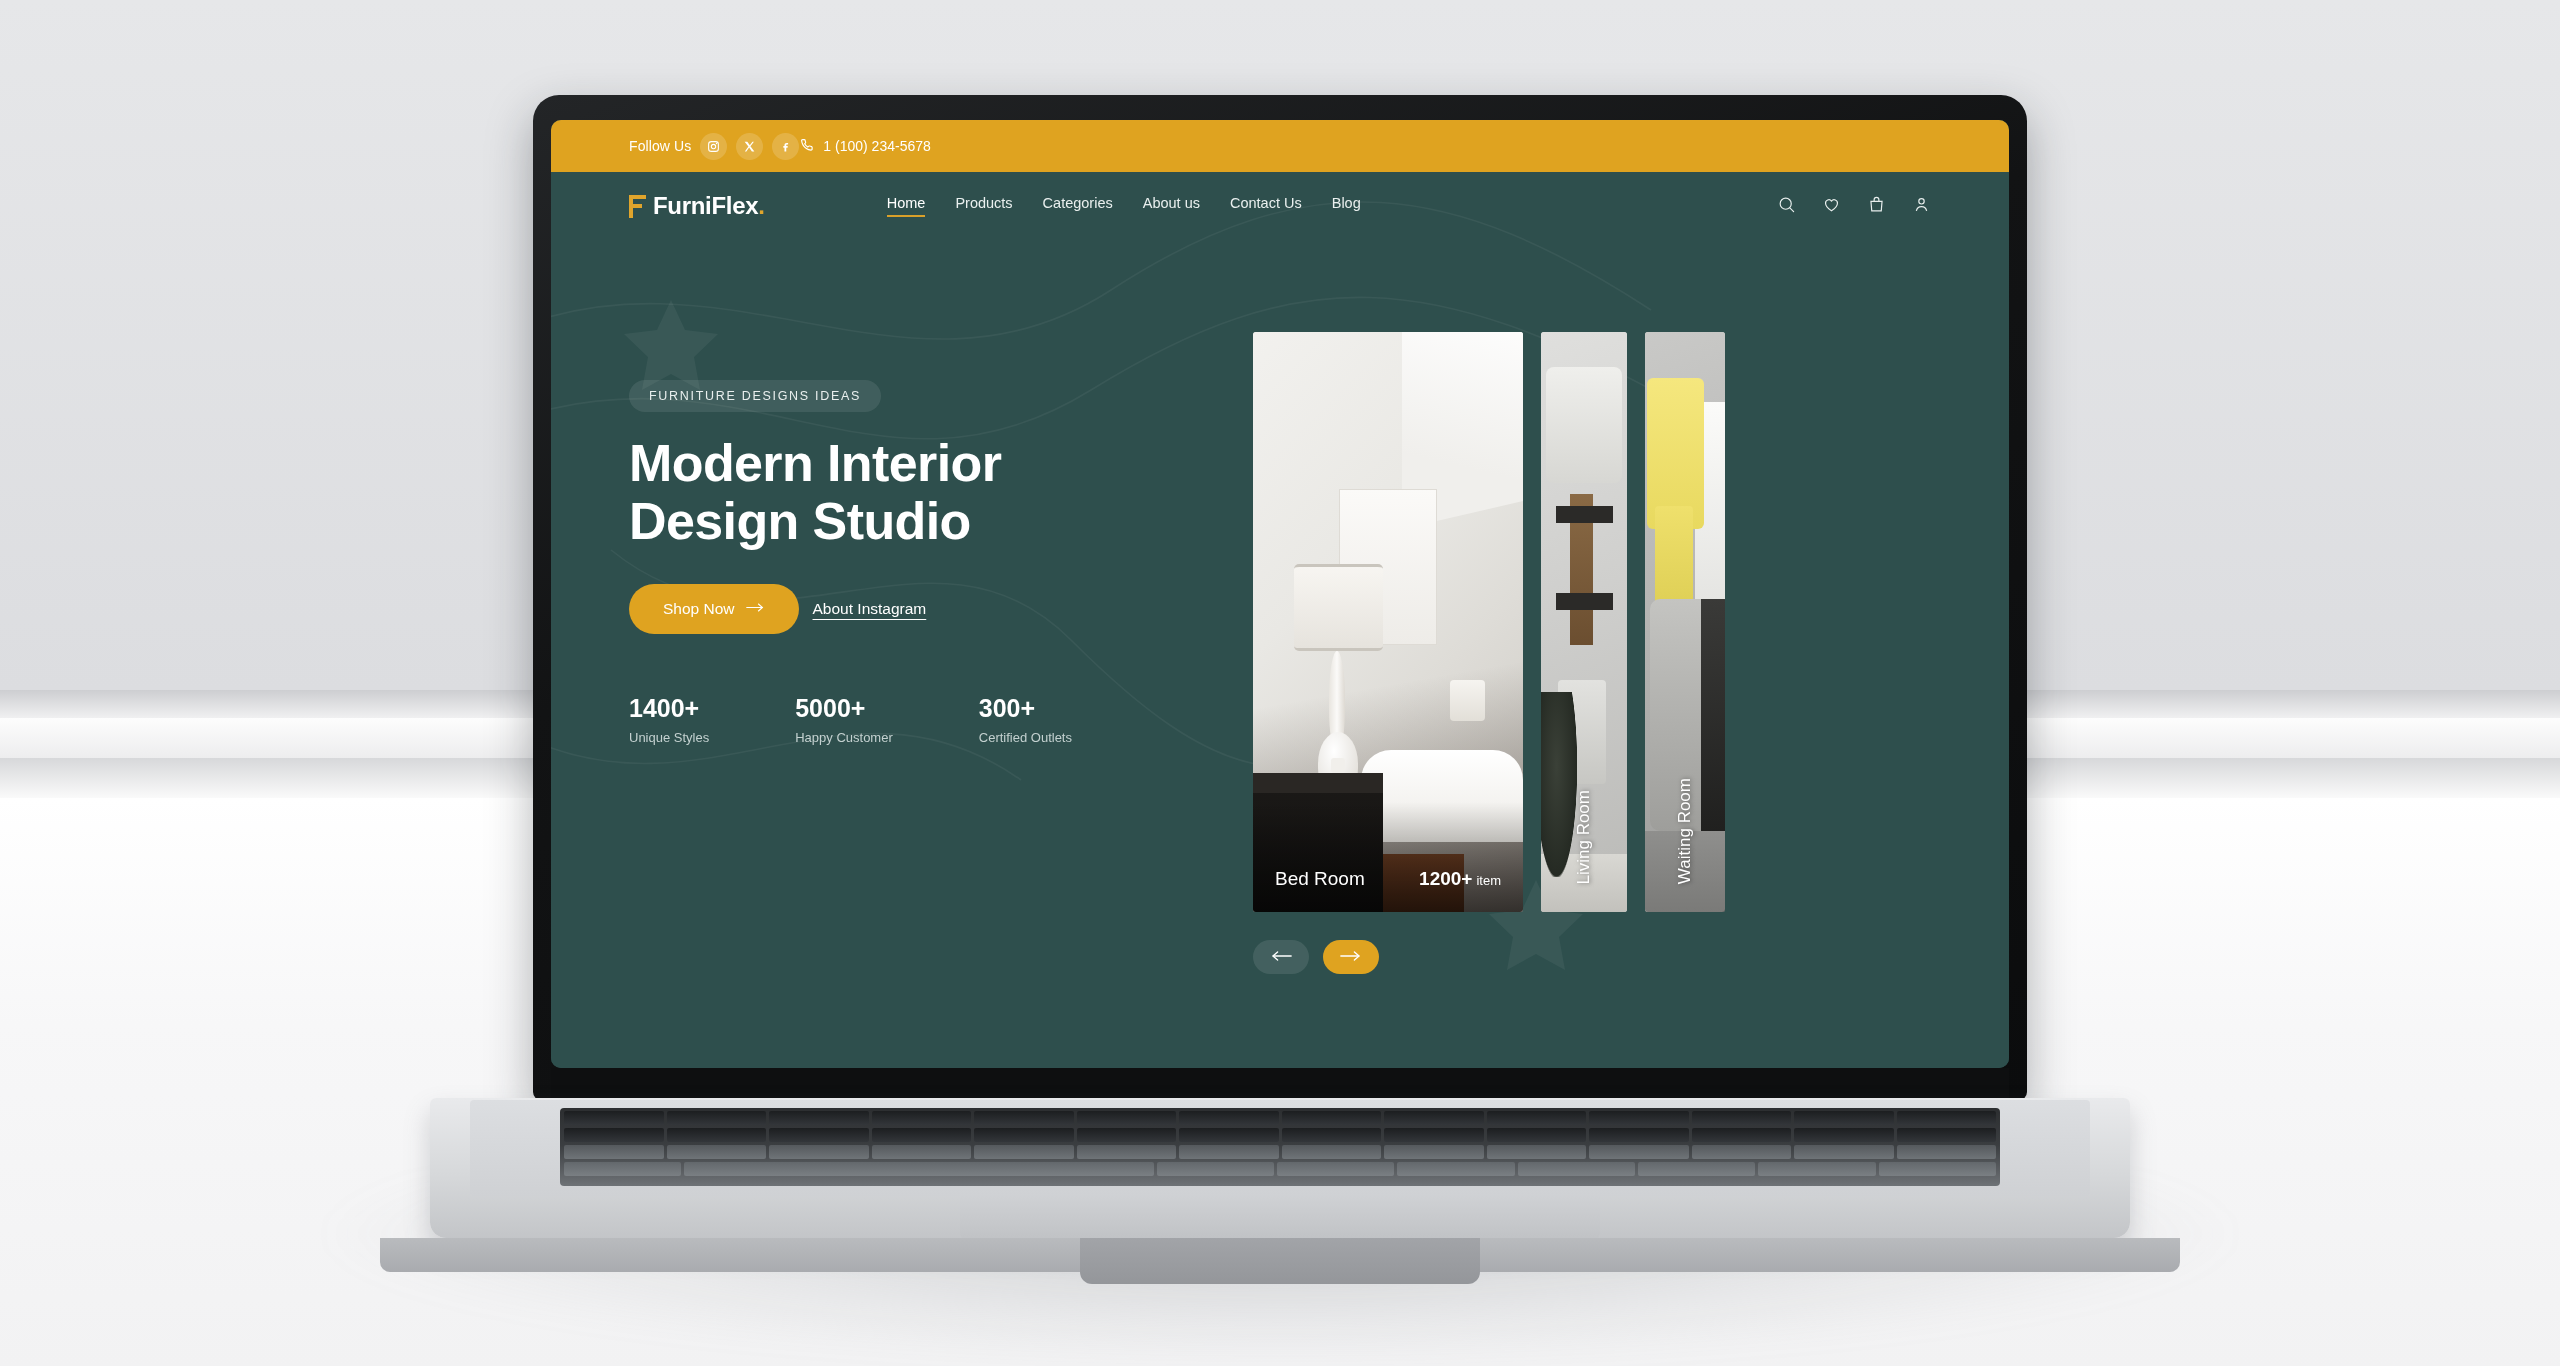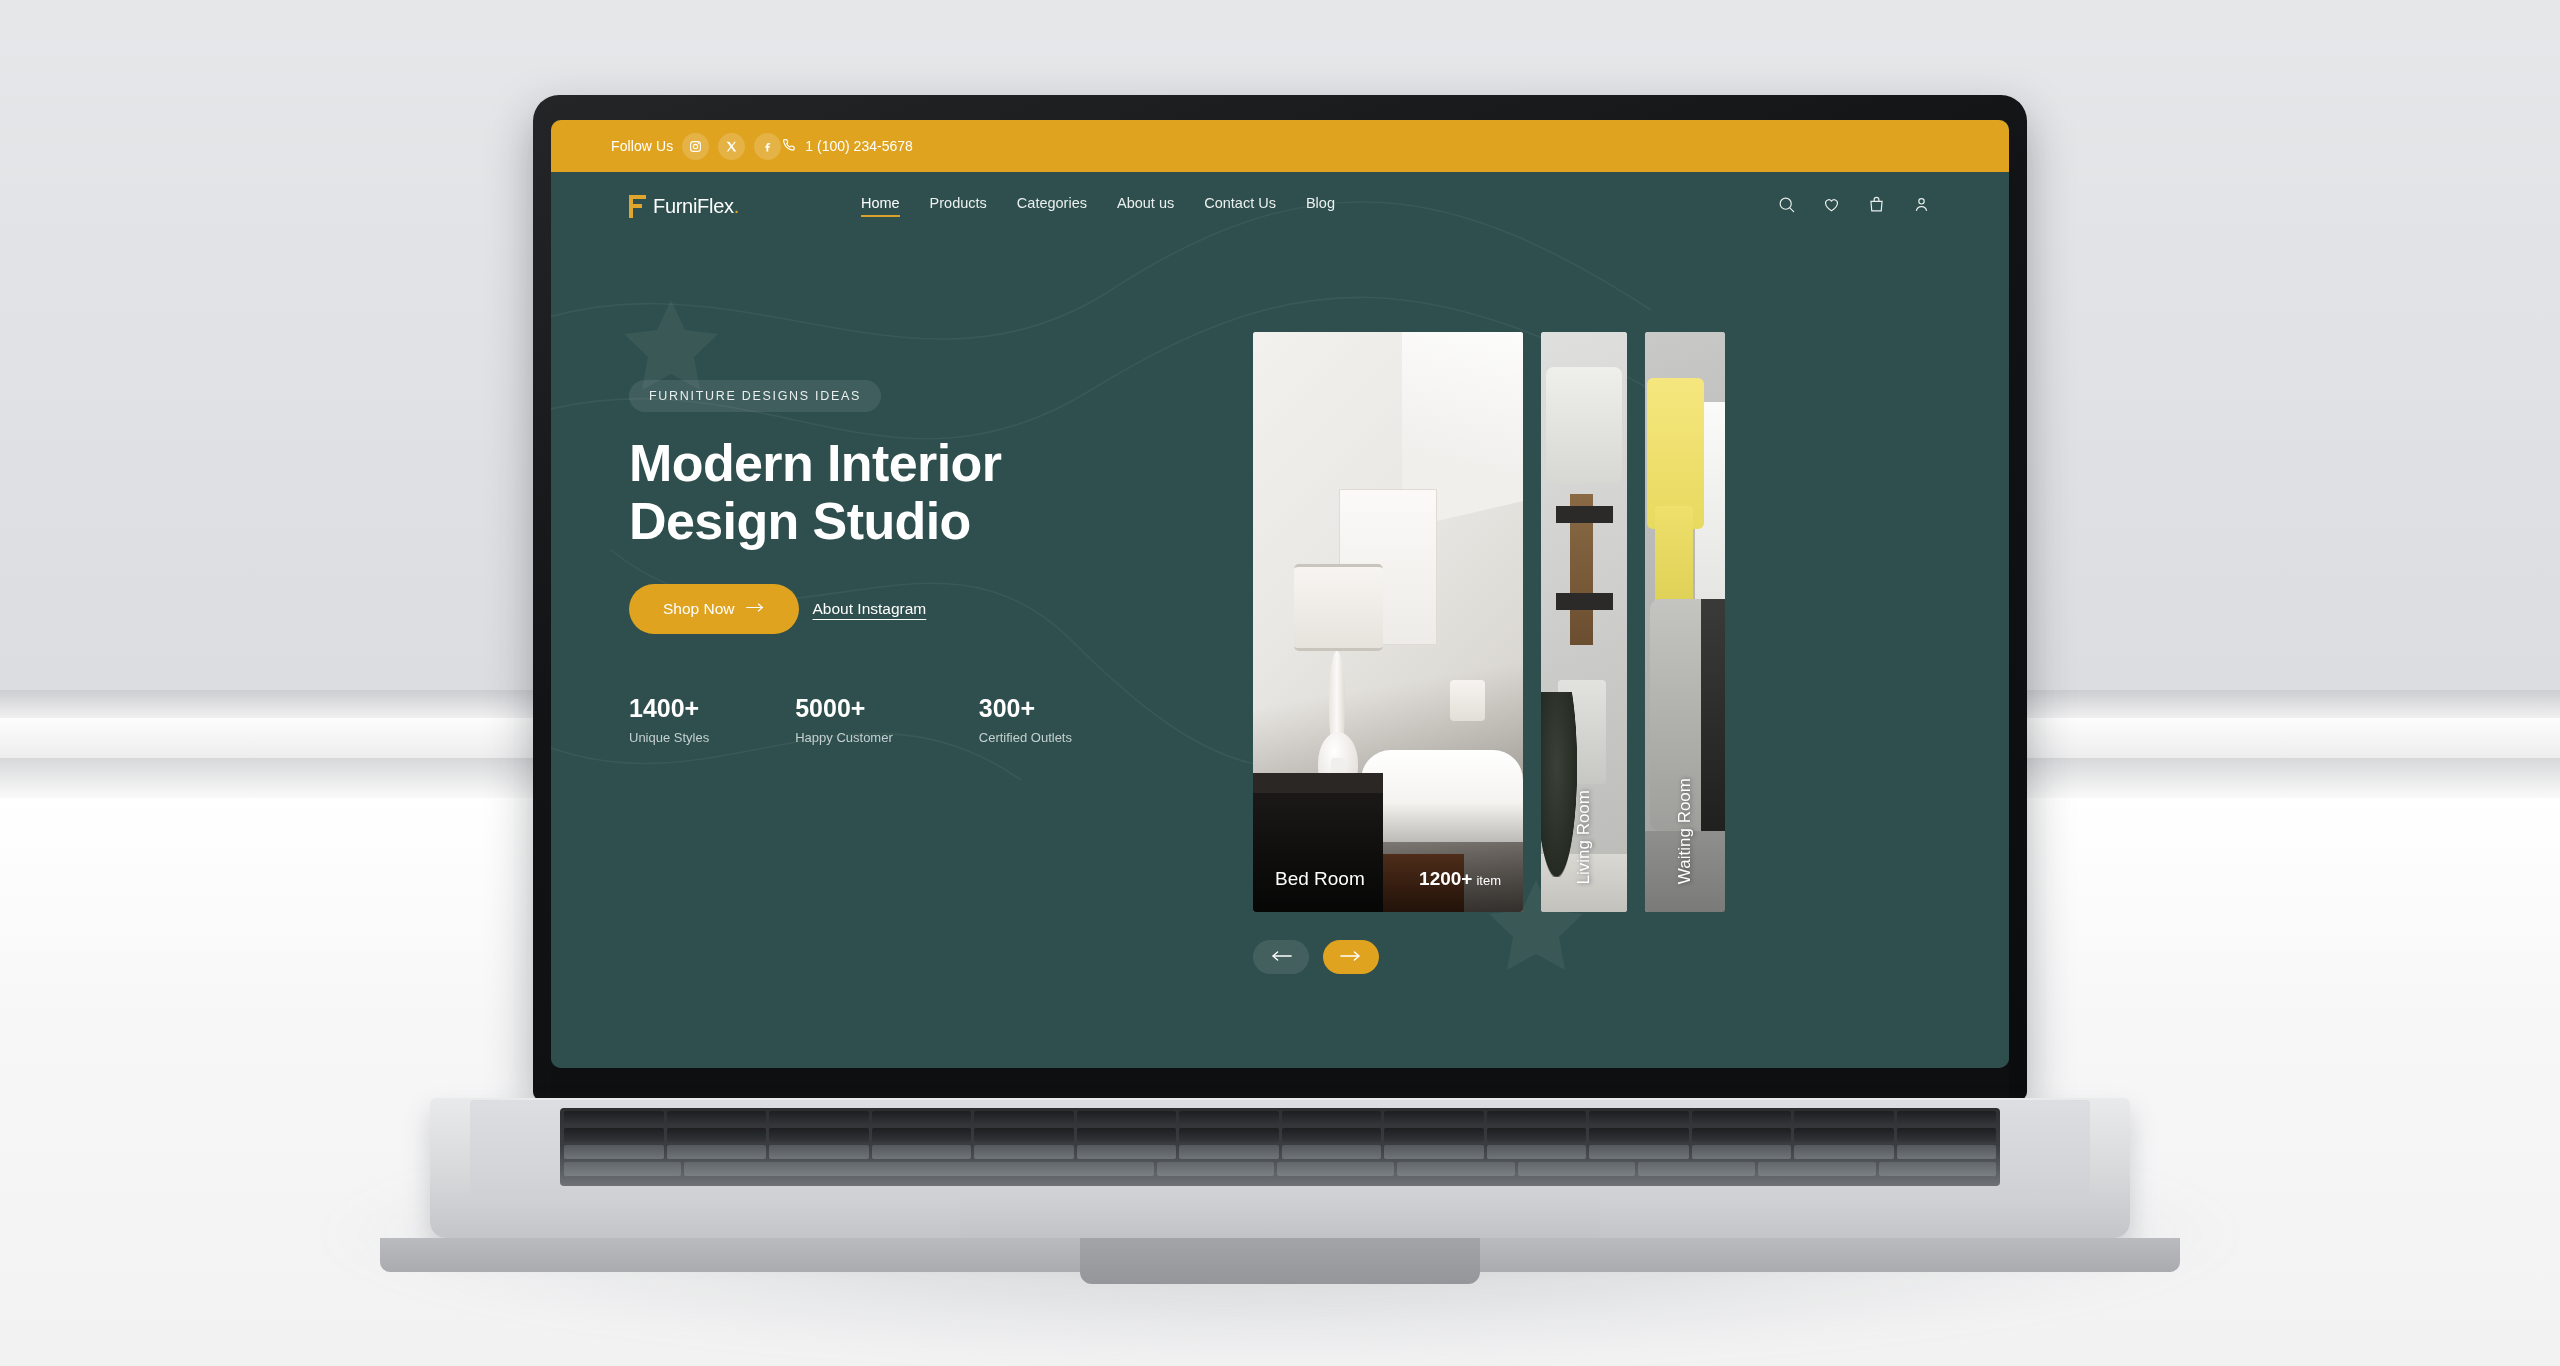--- a/index.html
+++ b/index.html
@@ -90,21 +90,21 @@
   .site { position:absolute; inset:0; background:#2e4f4d; }
 
   
   .deco { position:absolute; inset:0; pointer-events:none; }
   .deco svg { position:absolute; inset:0; width:100%; height:100%; }
 
   
   .topbar {
     position:absolute; left:0; top:0; width:100%; height:52px;
     background:#dfa320;
-    display:flex; align-items:center; padding:0 60px;
+    display:flex; align-items:center; padding:0 78px;
     color:#fff;
   }
   .tb-left { display:flex; align-items:center; gap:9px; }
   .tb-left .follow { font-size:14px; letter-spacing:.1px; }
   .soc {
     width:27px; height:27px; border-radius:50%;
     background:rgba(255,255,255,0.17);
     display:flex; align-items:center; justify-content:center;
     color:#fff;
   }
@@ -116,21 +116,21 @@
   
   .nav {
     position:absolute; left:0; top:52px; width:100%; height:68px;
     display:flex; align-items:center; padding:0 78px; color:#fff;
   }
   .logo { display:flex; align-items:center; gap:7px; }
   .logo-mark { width:17px; height:23px; position:relative; }
   .logo-mark .bar { position:absolute; left:0; top:0; width:4px; height:23px; background:#e0a52c; }
   .logo-mark .t1 { position:absolute; left:4px; top:0; width:13px; height:4px; background:#e0a52c; }
   .logo-mark .t2 { position:absolute; left:4px; top:9px; width:9px; height:4px; background:#e0a52c; }
-  .logo-text { font-size:20px; font-weight:400; letter-spacing:-0.3px; color:#fff; }
+  .logo-text { font-size:24px; font-weight:700; letter-spacing:-0.3px; color:#fff; }
   .logo-dot { color:#e0a52c; }
 
   .menu { display:flex; align-items:flex-start; gap:30px; margin-left:122px; }
   .menu a { font-size:14.5px; color:#eaf0ef; text-decoration:none; position:relative; padding-bottom:6px; }
   .menu a.active { color:#ffffff; }
   .menu a.active::after {
     content:""; position:absolute; left:0; right:0; bottom:0; height:2px; background:#d9a02a;
   }
   .nav-icons { margin-left:auto; display:flex; align-items:center; gap:26px; }
   .nav-icons svg { width:19px; height:19px; stroke:#e7eeed; fill:none; stroke-width:1.5; }

